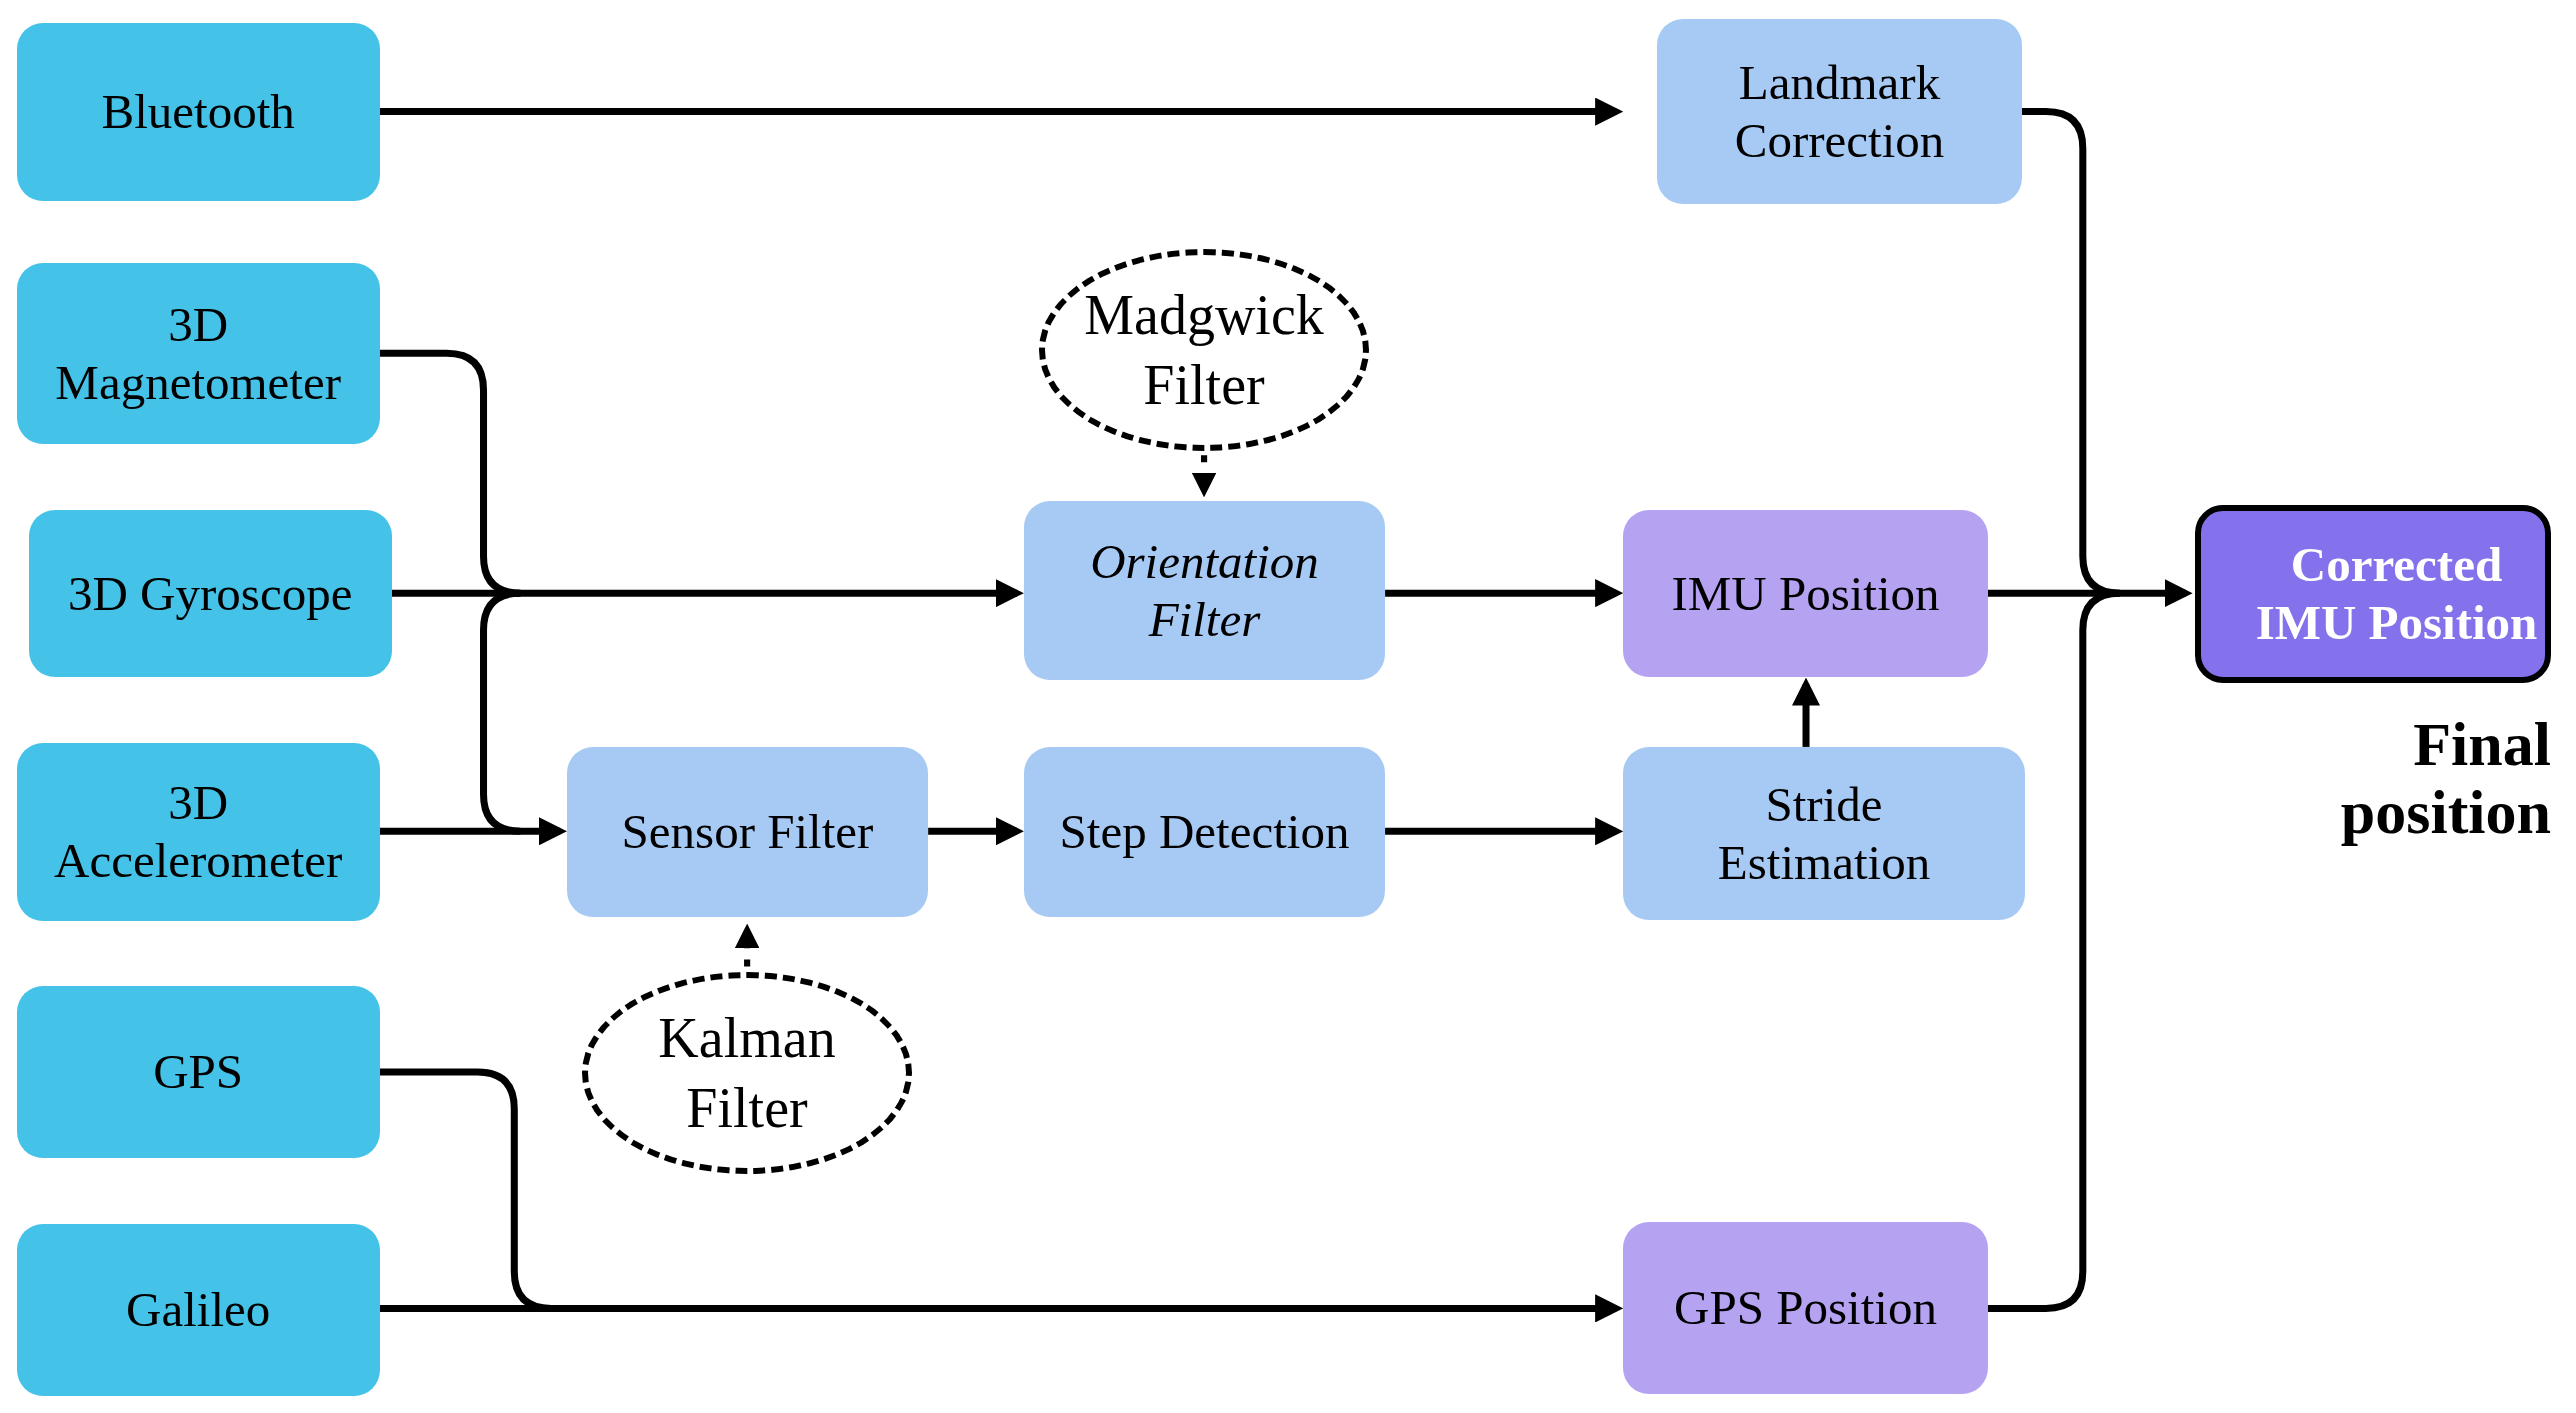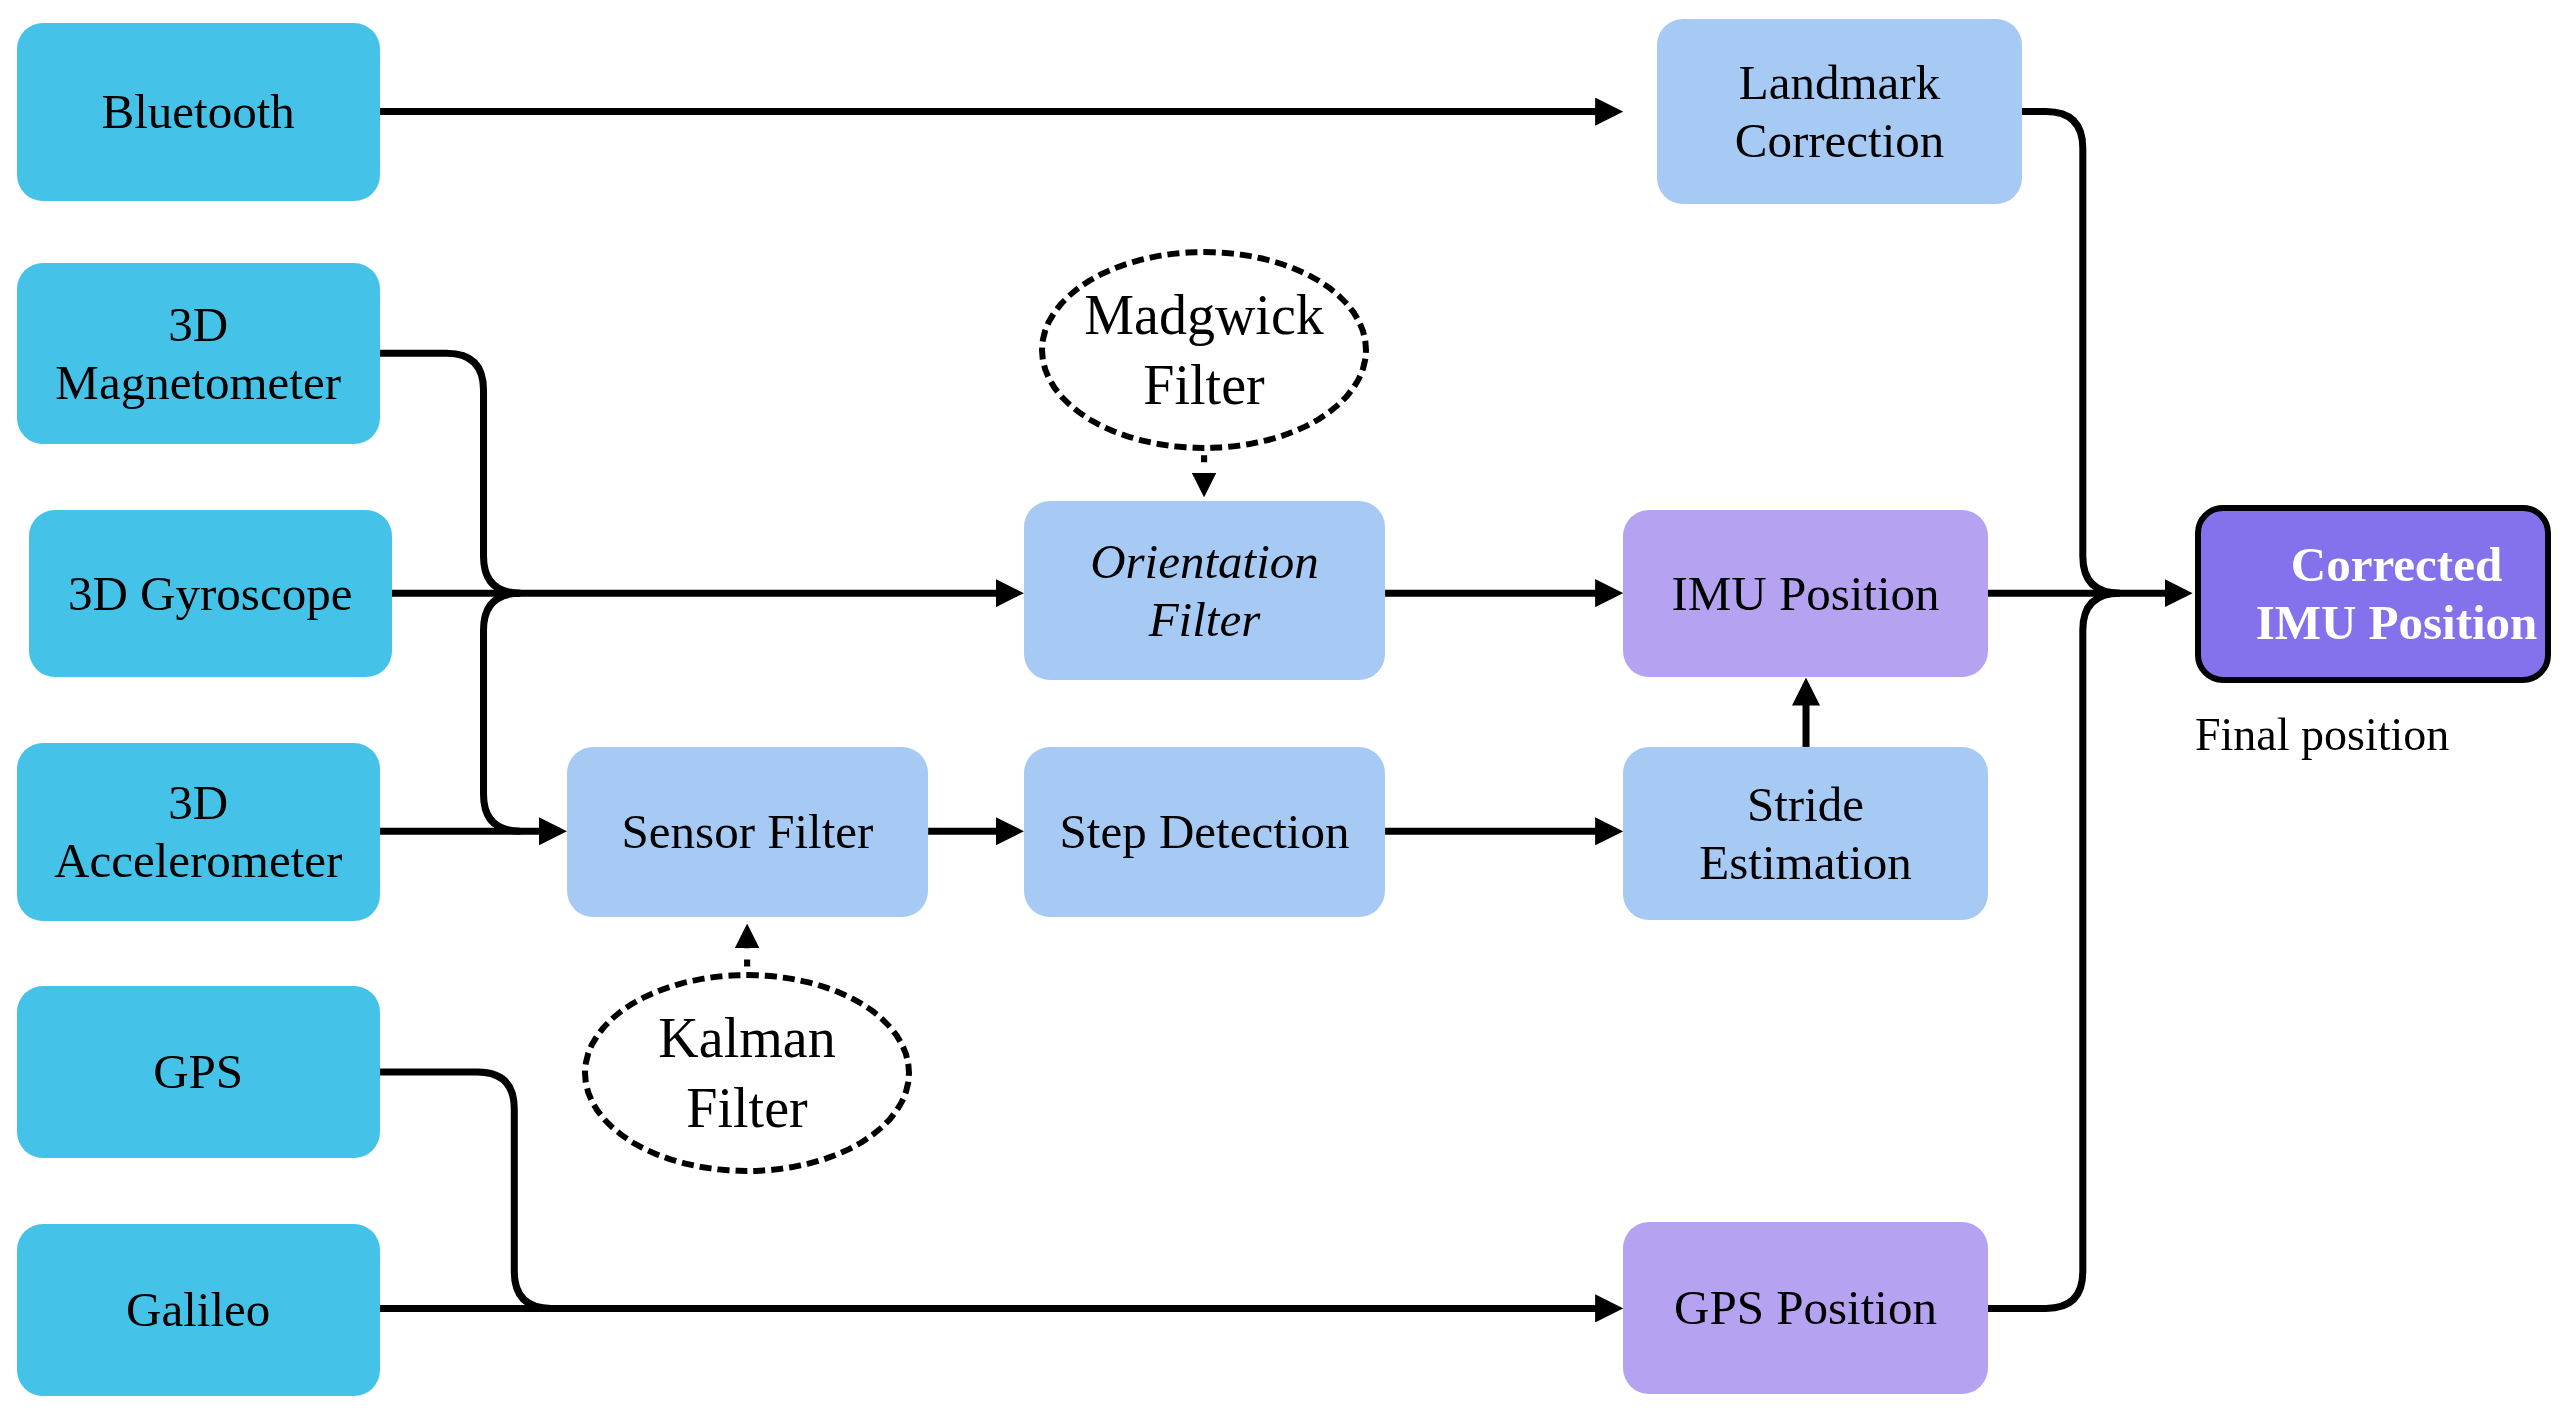--- a/index.html
+++ b/index.html
@@ -58,23 +58,23 @@
     border:6.2px dashed var(--line_color);
     border-radius:50%;
     background:var(--background);
     font-size:56px;
     line-height:1.25;
     white-space:pre-line;
     box-sizing:border-box;
   }
   .caption{
     position:absolute;
-    text-align:left;
-    font-weight:normal;
-    font-size:46px;
+    text-align:right;
+    font-weight:bold;
+    font-size:62px;
     line-height:1.1;
   }
 </style>
 </head>
 <body>
 
 <div class="canvas">
 
   <svg class="edges" viewBox="0 0 2931 1608" xmlns="http://www.w3.org/2000/svg">
     <defs>
@@ -114,21 +114,21 @@
 Accelerometer</div>
   <div class="node src" style="left:16.7px;top:986px;width:363px;height:172px;">GPS</div>
   <div class="node src" style="left:16.7px;top:1224px;width:363px;height:172px;">Galileo</div>
 
   <div class="node proc" style="left:1657px;top:19.3px;width:365px;height:185px;">Landmark
 Correction</div>
   <div class="node proc" style="left:1024px;top:501px;width:361px;height:179px;font-style:italic;">Orientation
 Filter</div>
   <div class="node proc" style="left:567px;top:747px;width:361px;height:170px;">Sensor Filter</div>
   <div class="node proc" style="left:1024px;top:747px;width:361px;height:170px;">Step Detection</div>
-  <div class="node proc" style="left:1623px;top:747px;width:365px;height:173px;">Stride
+  <div class="node proc" style="left:1623px;top:747px;width:402px;height:173px;">Stride
 Estimation</div>
 
   <div class="node pos" style="left:1623px;top:510px;width:365px;height:167px;">IMU Position</div>
   <div class="node pos" style="left:1623px;top:1222px;width:365px;height:172px;">GPS Position</div>
 
   <div class="node final" style="left:2195px;top:505px;width:356px;height:178px;padding-left:47px;">Corrected
 IMU Position</div>
 
   <div class="ellipse" style="left:1039px;top:249px;width:330px;height:202px;">Madgwick
 Filter</div>

